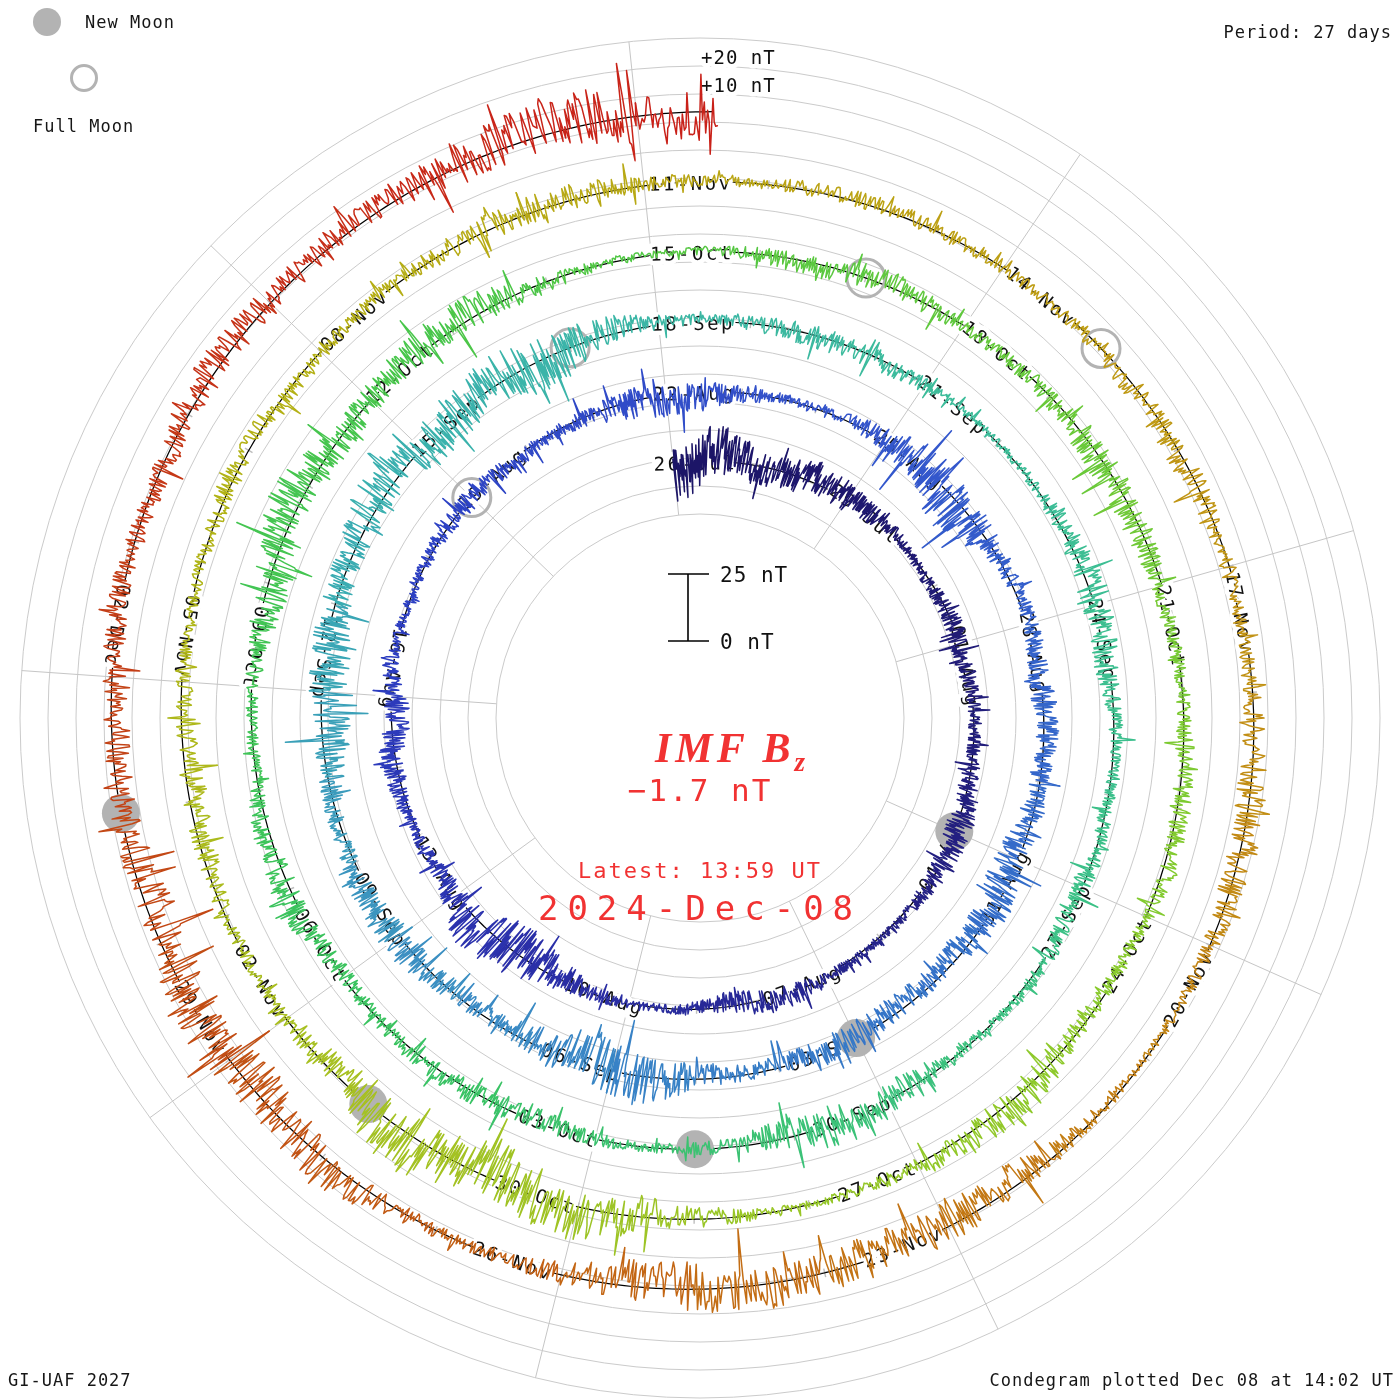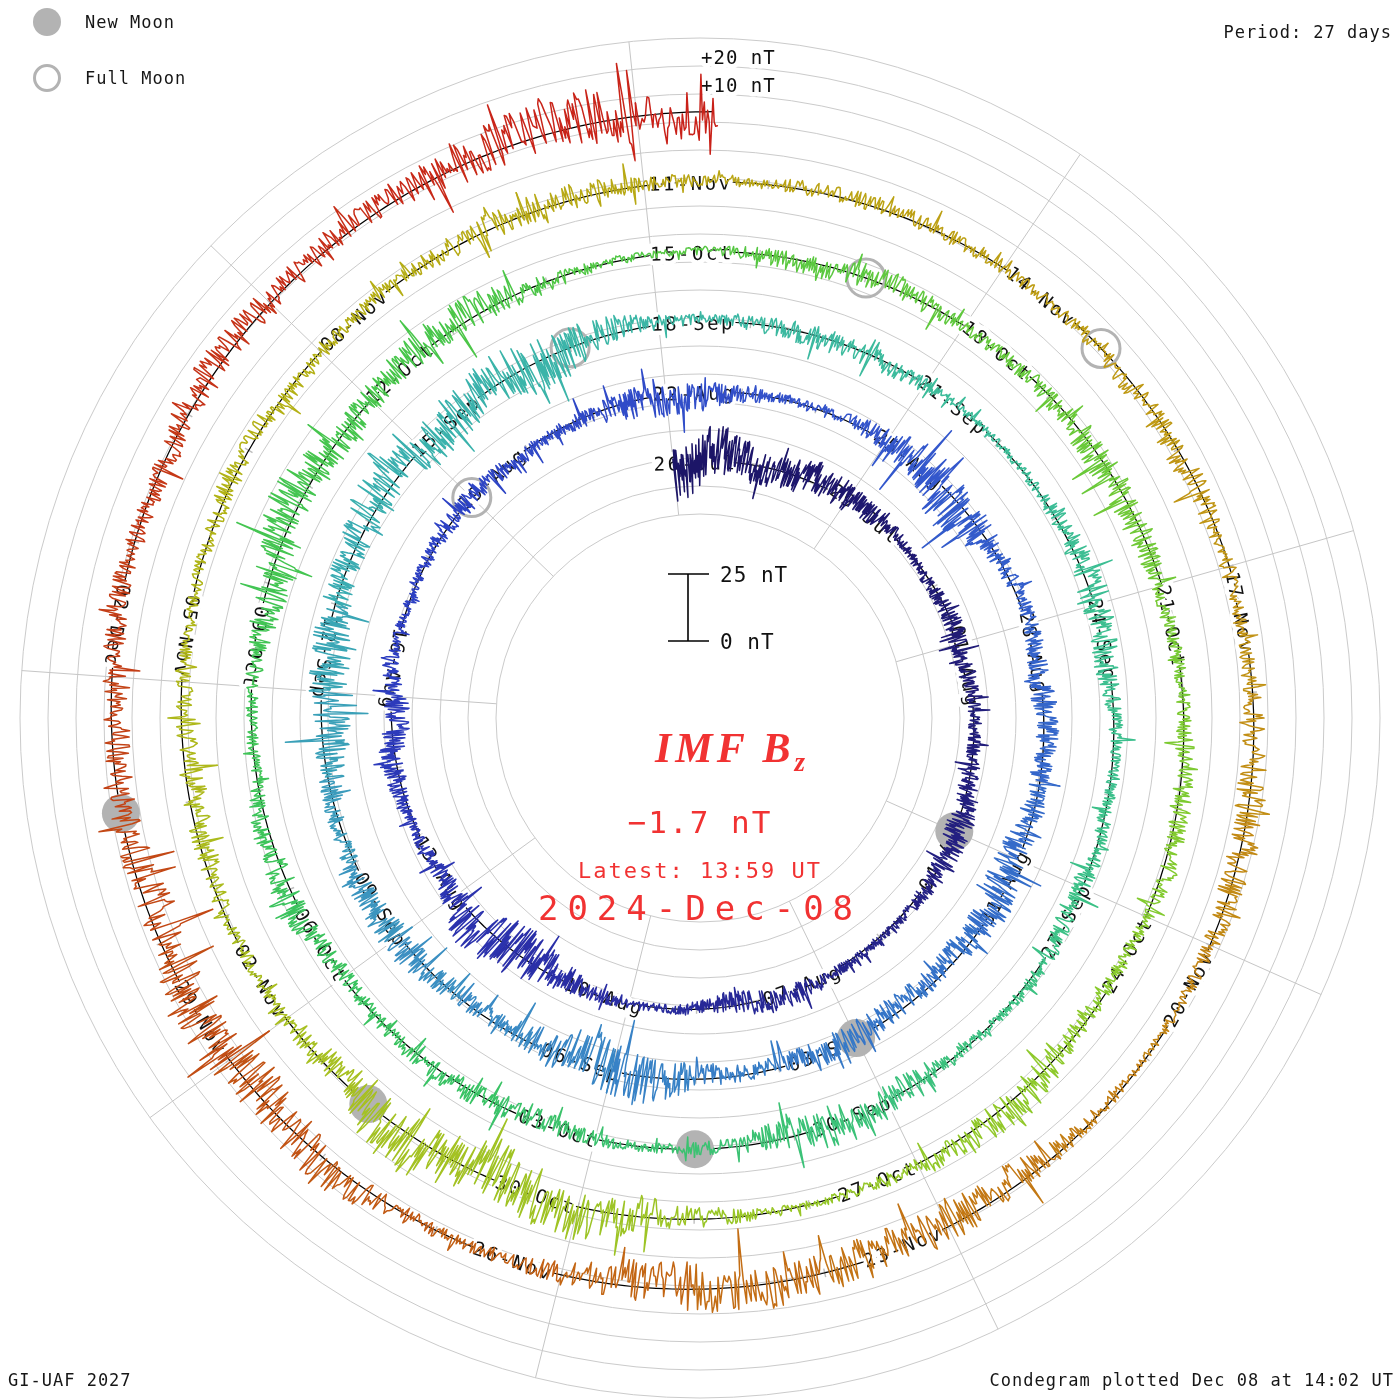--- a/index.html
+++ b/index.html
@@ -12,21 +12,21 @@
   
   .legend-row{position:absolute;left:33px;display:flex;align-items:center;gap:24px;}
   .moon-glyph{width:28px;height:28px;border-radius:50%;box-sizing:border-box;}
   .moon-new{background:#b3b3b3;}
   .moon-full{background:#fff;border:3px solid #b3b3b3;}
   
   .center-red{left:0;width:1400px;text-align:center;color:#f13232;}
   #imf-title{top:724px;font-family:"Liberation Serif","DejaVu Serif",serif;
              font-style:italic;font-weight:600;font-size:42px;letter-spacing:4px;padding-left:30px;}
   #imf-title sub{font-size:27px;letter-spacing:0;}
-  #imf-value{top:804px;font-size:31px;letter-spacing:2px;}
+  #imf-value{top:772px;font-size:31px;letter-spacing:2px;}
   #latest-line1{top:858px;font-size:22px;letter-spacing:2px;}
   #latest-line2{top:888px;font-size:34px;letter-spacing:9px;}
   
   #period-label{top:22px;right:8px;text-align:right;}
   #credit-label{top:1370px;left:8px;}
   #plotted-label{top:1370px;right:6px;text-align:center;}
 </style>
 </head>
 <body>
 
@@ -405,21 +405,21 @@
         <path d="M502.5 153.4L487.5 105.0L503.7 146.7L507.7 153.2L501.7 130.1L504.7 133.6L503.8 125.5L513.2 148.6L504.2 115.5L506.3 116.2L511.8 127.7L509.2 113.5L513.5 121.3L521.7 141.9L523.2 141.2L526.1 144.9L522.5 127.2L520.1 113.0L528.0 133.6L535.5 153.3L529.8 127.4L526.0 108.1L532.9 125.8L535.0 127.0L537.1 128.1L533.9 110.0L542.3 134.3L546.4 143.1L537.7 103.9L538.2 98.7L541.3 103.6L546.3 115.9L550.4 125.1L556.3 141.8L553.8 124.4L550.2 102.4L552.1 103.0L563.1 141.4L559.3 118.0L565.7 138.1L564.8 126.7L570.2 142.8L564.4 109.5L570.3 128.2L567.1 105.3L567.7 99.9L573.6 119.3L572.1 103.7L581.9 142.8L573.5 93.0L576.6 99.4L578.3 99.0L581.8 107.6L589.3 137.6L589.3 128.7L592.9 139.3L585.6 89.9L597.0 143.3L596.1 129.0L594.2 108.0L593.6 94.4L601.9 132.9L596.9 92.6L602.8 117.9L607.0 133.3L608.2 130.7L607.0 111.7L612.3 135.4L614.0 135.4L613.4 120.0L618.2 141.9L615.5 110.8L620.8 136.6L620.5 121.8L623.5 132.3L616.4 63.4L622.3 96.3L629.8 142.6L631.6 144.4L635.1 160.7L626.5 70.6L632.8 111.5L636.1 125.7L635.4 102.9" stroke="rgb(201,36,25)"></path>
         <path d="M635.4 102.9L639.8 129.1L640.9 124.0L642.1 118.6L644.1 122.0L645.3 117.2L646.1 106.5L647.0 96.9L648.8 97.8L652.9 127.5L653.6 115.1L655.2 114.0L657.9 127.2L659.0 119.6L660.5 117.0L661.7 108.8L664.7 131.3L667.1 143.8L667.8 128.1L669.3 125.0L670.2 107.8L672.3 116.2L674.2 123.3L676.3 134.2L677.4 118.2L679.0 117.2L681.4 138.8L682.3 113.9L684.4 130.2L686.0 127.4L686.9 92.7L689.4 134.6L691.0 134.2L692.7 134.7L694.3 133.6L695.8 117.1L697.5 128.5L699.2 140.2L700.9 74.2L702.5 119.9L704.3 102.1L705.7 133.0L707.6 110.3L709.2 121.8L710.2 154.3L713.0 98.4L714.2 122.0L715.7 126.2L717.4 125.8" stroke="#c92119"></path>
       </g>
     </svg>
 </div>
 
 <div class="legend-row" style="top:8px;">
   <span class="moon-glyph moon-new"></span>
   <span class="plotter">New Moon</span>
 </div>
-<div class="legend-row" style="top:64px;">
+<div class="legend-row" style="top:64px;flex-direction:column;">
   <span class="moon-glyph moon-full"></span>
   <span class="plotter">Full Moon</span>
 </div>
 
 <div class="overlay plotter" id="period-label">Period: 27 days</div>
 <div class="overlay plotter" id="credit-label">GI-UAF 2027</div>
 <div class="overlay plotter" id="plotted-label">Condegram plotted Dec 08 at 14:02 UT</div>
 
 <div class="overlay center-red" id="imf-title"><span>IMF B</span><sub>z</sub></div>
 <div class="overlay center-red" id="imf-value">−1.7 nT</div>

